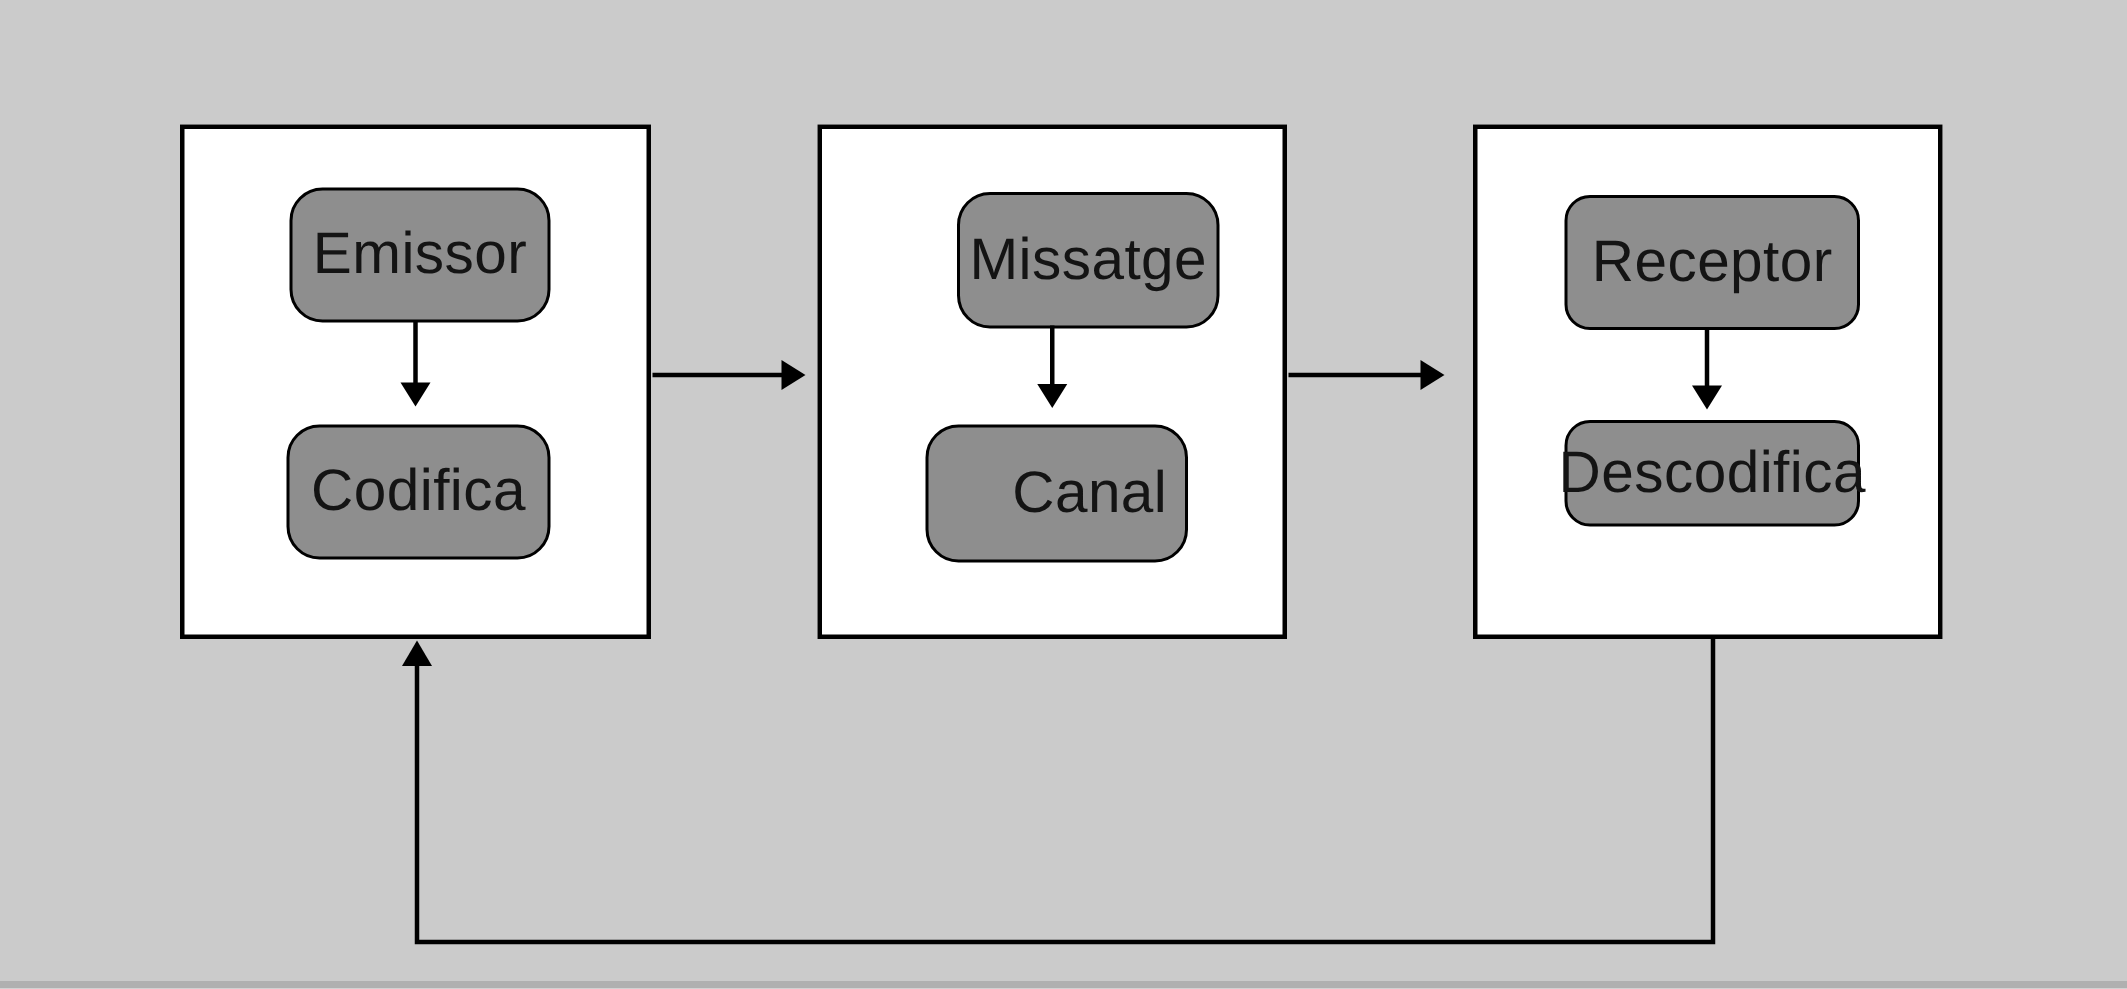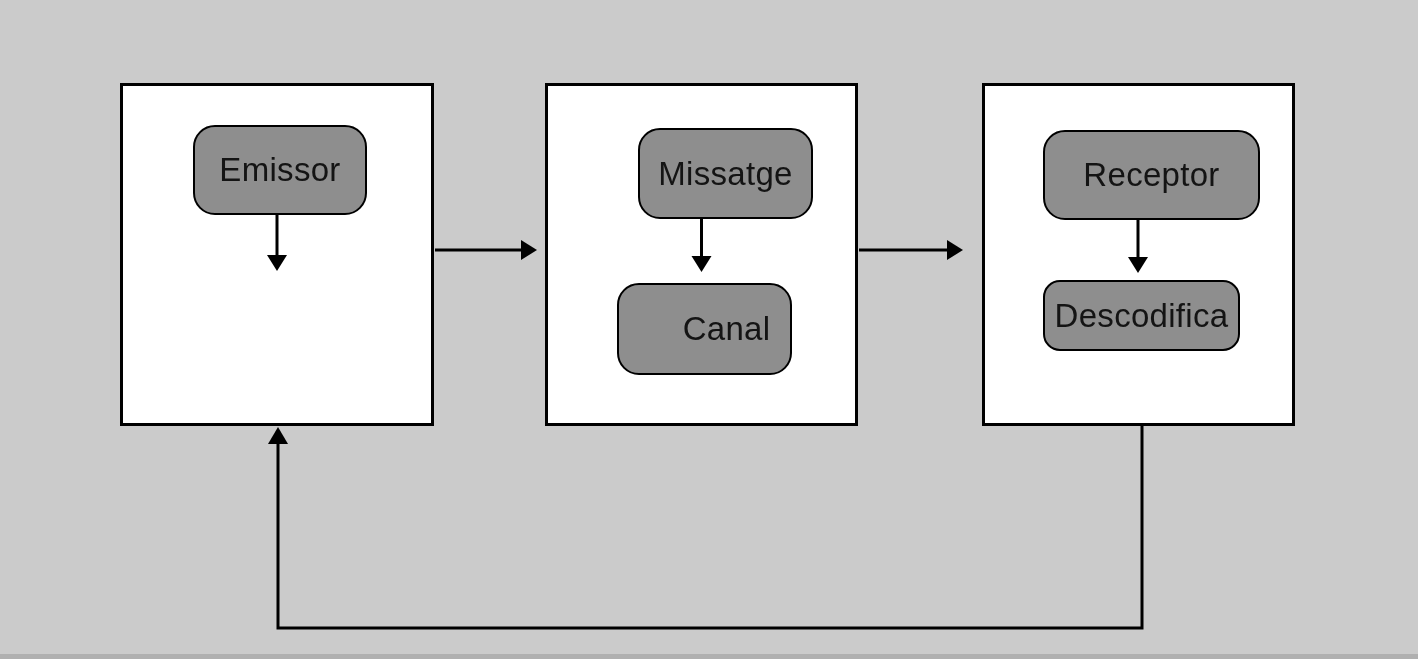--- a/index.html
+++ b/index.html
@@ -40,33 +40,33 @@
   .node {
     position: absolute;
     background: var(--node-fill);
     border: 2px solid var(--stroke);
     border-radius: 22px;
     display: flex;
     align-items: center;
     justify-content: center;
   }
   .node span {
-    font-size: 33px;
+    font-size: 39px;
     color: var(--text);
     letter-spacing: 0.3px;
     white-space: nowrap;
   }
   
   .node.emissor     { left: 70px; top: 39px;  width: 174px; height: 90px; }
   .node.codifica    { left: 68px; top: 197px; width: 176px; height: 90px; }
   
   .node.missatge    { left: 74px; top: 42px;  width: 175px; height: 91px; margin-left: 16px; }
   .node.canal       { left: 69px; top: 197px; width: 175px; height: 92px; padding-left: 44px; }
   
-  .node.receptor    { left: 58px; top: 44px;  width: 217px; height: 90px; }
+  .node.receptor    { left: 58px; top: 44px;  width: 197px; height: 90px; border-radius: 17px; }
   .node.descodifica { left: 58px; top: 194px; width: 197px; height: 71px; border-radius: 17px; }
 
   .barrier-ellipse {
     position: absolute;
     left: 560px; top: 480px;
     width: 283px; height: 118px;
     background: var(--panel-fill);
     border: 2.5px solid var(--stroke);
     border-radius: 50%;
     display: flex;
@@ -90,20 +90,23 @@
   .arrowhead { fill: var(--stroke); stroke: none; }
 </style>
 </head>
 <body>
 
 <div class="canvas">
 
   <div class="panel panel-1">
     <div class="node emissor">
       <span>Emissor</span>
+    </div>
+    <div class="node codifica">
+      <span>Codifica</span>
     </div>
   </div>
 
   <div class="panel panel-2">
     <div class="node missatge">
       <span>Missatge</span>
     </div>
     <div class="node canal">
       <span>Canal</span>
     </div>

